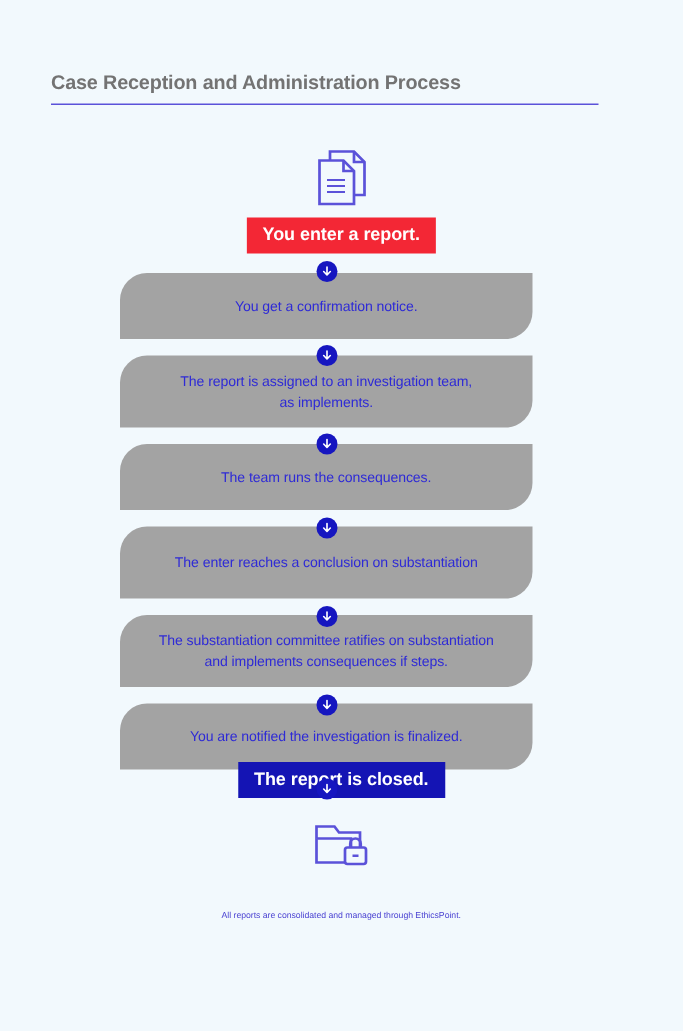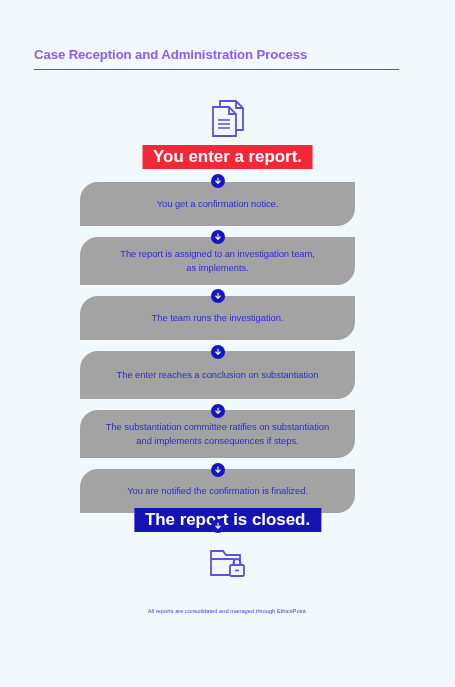--- a/index.html
+++ b/index.html
@@ -25,21 +25,21 @@
   
   .header {
     position: absolute;
     left: 34px;
     top: 46px;
     width: 365px;
   }
   .header-title {
     font-size: 13.2px;
     font-weight: bold;
-    color: #8b5cf6;
+    color: #737373;
     letter-spacing: -0.1px;
     line-height: 18px;
     white-space: nowrap;
   }
   .header-rule {
     margin-top: 5px;
     height: 1px;
     width: 365px;
     background: #5b52d9;
   }
@@ -62,21 +62,21 @@
     justify-content: center;
   }
 
   
   .badge {
     position: absolute;
     left: 50%;
     transform: translateX(-50%);
     color: #ffffff;
     font-weight: bold;
-    font-size: 17px;
+    font-size: 12px;
     letter-spacing: -0.05px;
     padding: 5px 11px 6px 11px;
     white-space: nowrap;
     line-height: 13px;
   }
   .badge-start {
     top: 145px;
     background: #f32735;
   }
   .badge-end {
@@ -191,21 +191,21 @@
     </div>
 
     <div class="arrow" style="top:107px;">
       <svg width="8" height="8" viewBox="0 0 8 8" aria-hidden="true">
         <path d="M4 1 V6 M1.8 4 L4 6.3 L6.2 4" stroke="#ffffff" stroke-width="1.1" fill="none" stroke-linecap="round" stroke-linejoin="round"></path>
       </svg>
     </div>
 
     <div class="step h1">
       <div class="step-text">
-        <span>The team runs the investigation.</span>
+        <span>The team runs the consequences.</span>
       </div>
     </div>
 
     <div class="arrow" style="top:163px;">
       <svg width="8" height="8" viewBox="0 0 8 8" aria-hidden="true">
         <path d="M4 1 V6 M1.8 4 L4 6.3 L6.2 4" stroke="#ffffff" stroke-width="1.1" fill="none" stroke-linecap="round" stroke-linejoin="round"></path>
       </svg>
     </div>
 
     <div class="step h2">
@@ -228,21 +228,21 @@
     </div>
 
     <div class="arrow" style="top:281px;">
       <svg width="8" height="8" viewBox="0 0 8 8" aria-hidden="true">
         <path d="M4 1 V6 M1.8 4 L4 6.3 L6.2 4" stroke="#ffffff" stroke-width="1.1" fill="none" stroke-linecap="round" stroke-linejoin="round"></path>
       </svg>
     </div>
 
     <div class="step h1">
       <div class="step-text">
-        <span>You are notified the confirmation is finalized.</span>
+        <span>You are notified the investigation is finalized.</span>
       </div>
     </div>
 
     <div class="arrow" style="top:337px;">
       <svg width="8" height="8" viewBox="0 0 8 8" aria-hidden="true">
         <path d="M4 1 V6 M1.8 4 L4 6.3 L6.2 4" stroke="#ffffff" stroke-width="1.1" fill="none" stroke-linecap="round" stroke-linejoin="round"></path>
       </svg>
     </div>
 
   </div>

